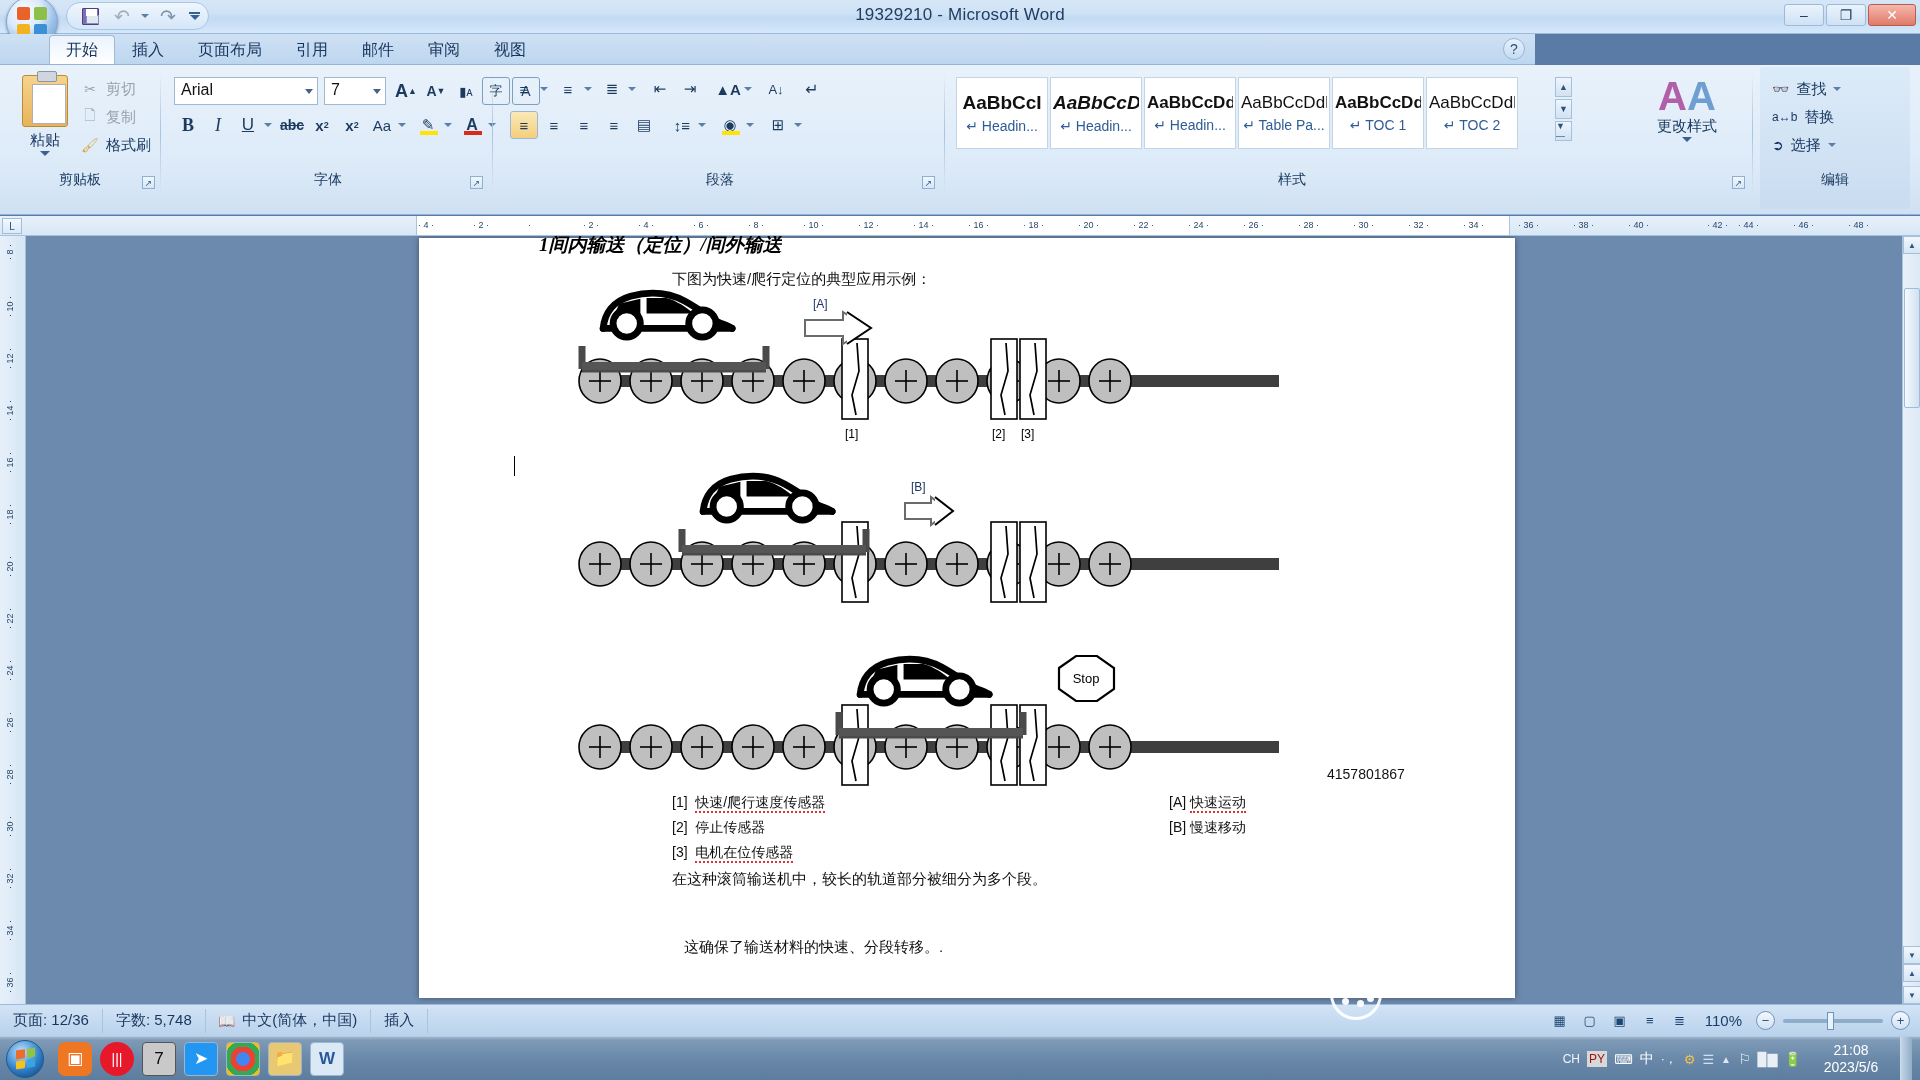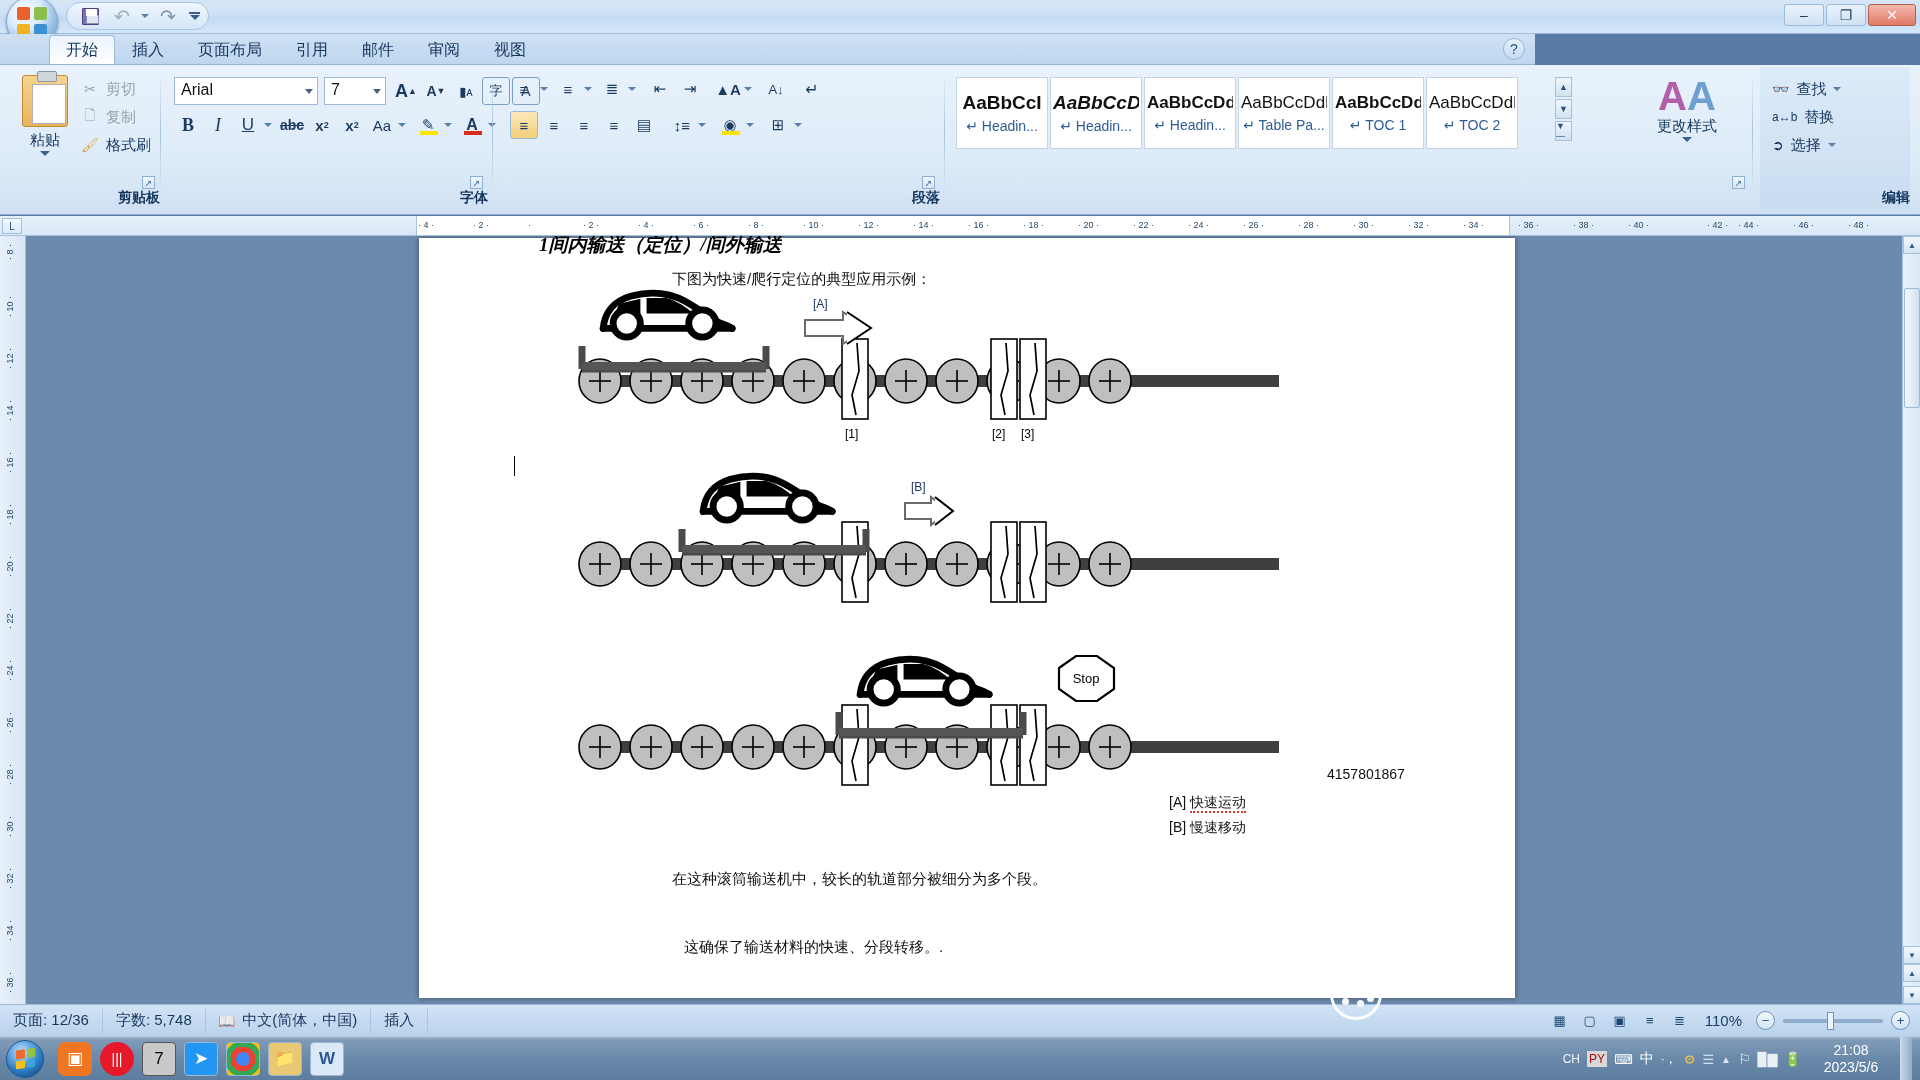--- a/index.html
+++ b/index.html
@@ -76,22 +76,22 @@
     color:#2a5380;font-size:14px;display:flex;align-items:center;justify-content:center;}
 
   
   .ribbon{
     position:absolute; left:0; top:65px; width:1920px; height:150px;
     background:linear-gradient(to bottom,#e9f2fb 0%,#dceaf8 70%,#cfe0f2 100%);
     border-bottom:1px solid #8fb2d4;
   }
   .rgroup{ position:absolute; top:2px; height:142px; }
   .rgroup .glabel{
-    position:absolute; bottom:2px; left:0; width:100%; text-align:right;
-    font-size:14px; color:#15365d;font-weight:bold;
+    position:absolute; bottom:20px; left:0; width:100%; text-align:center;
+    font-size:14px; color:#15365d;
   }
   .rsep{ position:absolute; top:8px; width:1px; height:120px; background:linear-gradient(to bottom,rgba(255,255,255,0),#a9c3de,rgba(255,255,255,0)); }
 
   
   .clip-paste{ position:absolute; left:12px; top:8px; width:66px; text-align:center; }
   .clip-ico{ width:46px;height:52px; margin:0 auto; position:relative;
      background:linear-gradient(to bottom,#f6d38d,#e8b45c); border:1px solid #b98c35; border-radius:3px;}
   .clip-ico:after{content:'';position:absolute;left:9px;top:8px;width:32px;height:38px;background:#fff;border:1px solid #b0b0b0;}
   .clip-ico:before{content:'';position:absolute;left:14px;top:-5px;width:18px;height:9px;background:#cfd6de;border:1px solid #8d97a3;border-radius:2px;z-index:2;}
   .clip-lbl{ font-size:15px; color:#15365d; margin-top:4px;}
@@ -287,20 +287,21 @@
       <div class="caret-sm"></div>
       <div class="qat-btn">
         <span class="redo-ico">↷</span>
       </div>
       <div class="qat-more">
         <span></span>
           <u></u>
       </div>
     </div>
 
+    <div class="title-text">19329210 - Microsoft Word</div>
 
     <div class="win-btns">
       <div class="win-btn">–</div>
       <div class="win-btn">❐</div>
       <div class="win-btn close">✕</div>
     </div>
   </div>
 
   <div class="tabstrip">
     <div class="tab active">开始</div>
@@ -436,20 +437,21 @@
         <div class="stylebox">
           <span class="sv" style="font-weight:400;font-size:17px;">AaBbCcDdE·</span>
           <span class="sn">↵ TOC 2</span>
         </div>
       </div>
       <div class="sgal-scroll" style="right:60px;">
         <div>▲</div>
         <div>▼</div>
         <div>▼—</div>
       </div>
+      <div class="glabel">样式</div>
     </div>
 
     <div class="rgroup" style="left:1640px;width:110px;">
       <div class="chstyles">
         <div class="chs-ico"><b>A</b><b>A</b></div>
         <div class="chs-lbl">更改样式</div>
         <div class="clip-caret"></div>
       </div>
       <div class="dlg-launch">↗</div>
     </div>
@@ -644,20 +646,25 @@
               <use href="#car"></use>
             </g>
 
           <polygon points="640,64 657,52 678,52 695,64 695,85 678,97 657,97 640,85" fill="#fff" stroke="#000" stroke-width="2.2"></polygon>
           <text id="stopText" x="667" y="79" text-anchor="middle" font-family="Liberation Sans, sans-serif" font-size="13" fill="#000">Stop</text>
         </g>
       </svg>
 
       <div class="docnum">4157801867</div>
 
+      <div class="legend">
+        <div class="ln"><span>[1]</span>&nbsp;&nbsp;<span class="sq-und">快速/爬行速度传感器</span></div>
+        <div class="ln"><span>[2]</span>&nbsp;&nbsp;<span>停止传感器</span></div>
+        <div class="ln"><span>[3]</span>&nbsp;&nbsp;<span class="sq-und">电机在位传感器</span></div>
+      </div>
       <div class="legendR">
         <div class="ln"><span>[A]</span>&nbsp;<span class="sq-und">快速运动</span></div>
         <div class="ln"><span>[B]</span>&nbsp;<span>慢速移动</span></div>
       </div>
 
       <div class="para" style="top:632px;">在这种滚筒输送机中，较长的轨道部分被细分为多个段。</div>
       <div class="para" style="top:700px;margin-left:12px;">这确保了输送材料的快速、分段转移。.</div>
     </div>
   </div>
 

